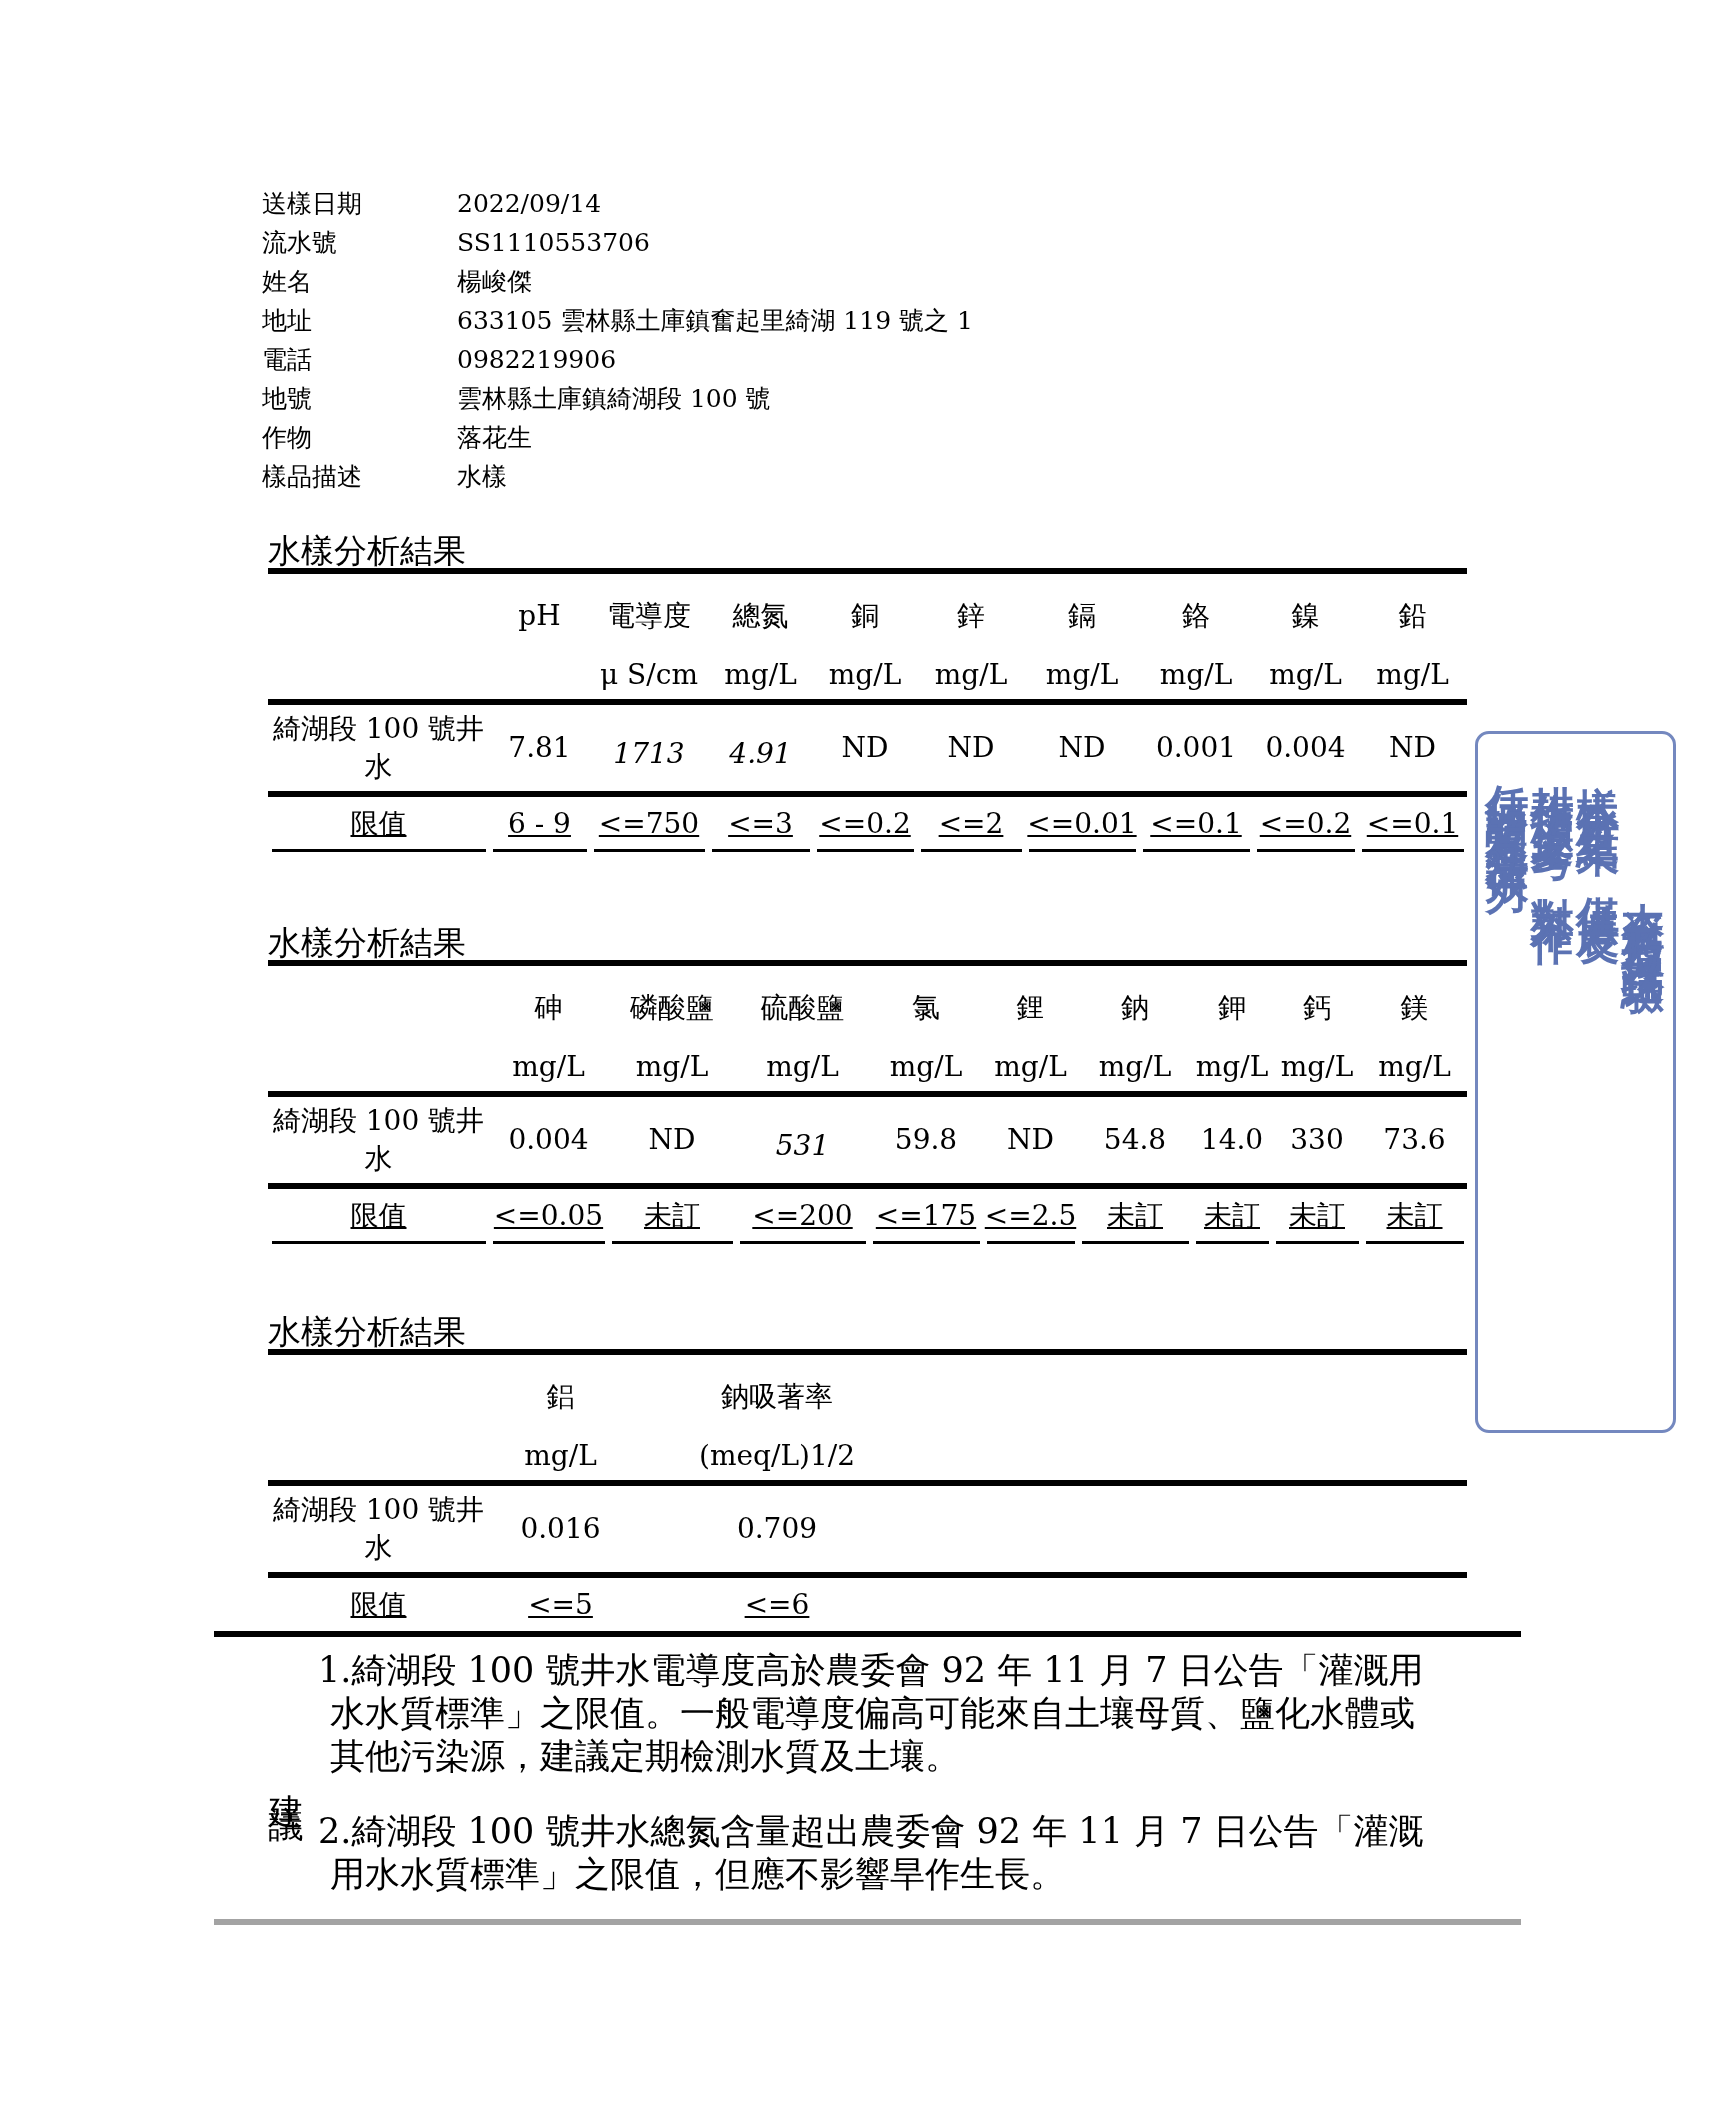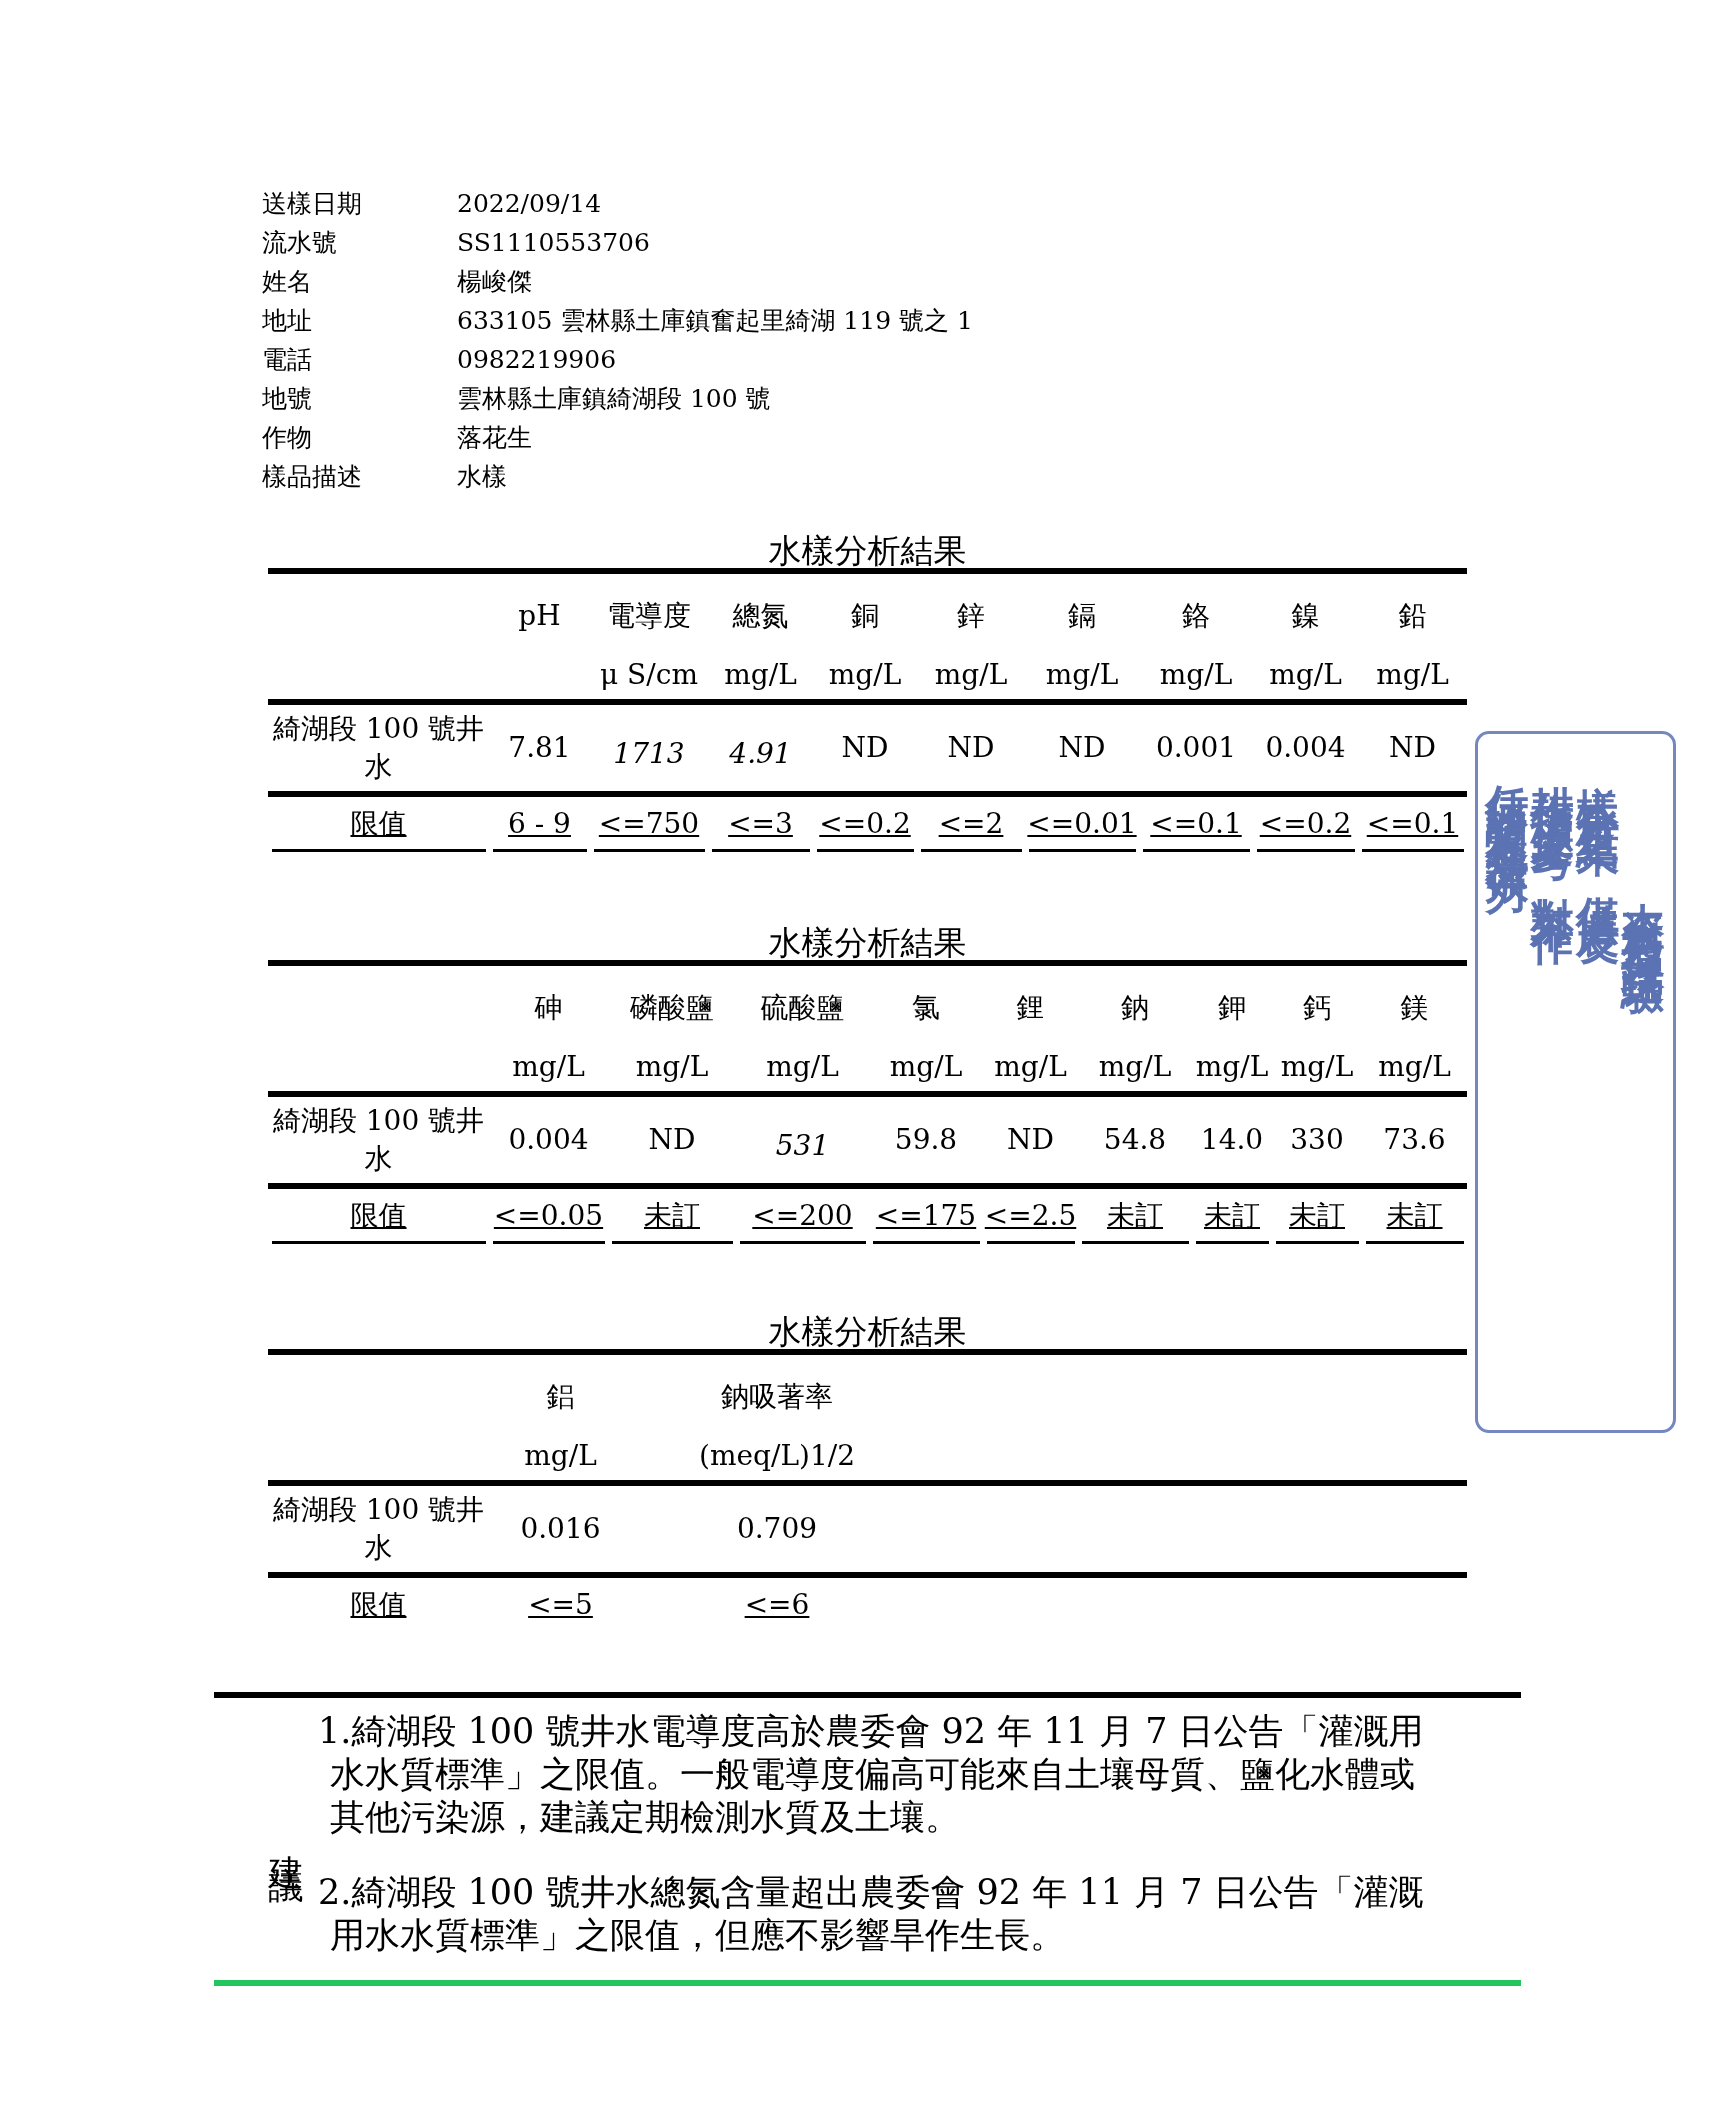--- a/index.html
+++ b/index.html
@@ -11,38 +11,38 @@
   
   .meta{position:absolute;left:262px;top:184px;font-size:25px;}
   .hrow{display:flex;height:39px;line-height:39px;white-space:nowrap;}
   .hlabel{width:195px;}
   .hvalue{}
   
   .tbl{position:absolute;left:268px;width:1199px;}
   .tbl1{top:533px;}
   .tbl2{top:925px;}
   .tbl3{top:1314px;}
-  .tbl-title{text-align:center;font-size:33px;line-height:35px;margin-bottom:0;}
+  .tbl-title{font-size:33px;line-height:35px;margin-bottom:0;}
   .rule{border-top:6px solid #000;height:0;}
   .grid{display:grid;}
   .cols-t1{grid-template-columns:221px 101px 118px 105px 104px 108px 114px 114px 105px 109px;}
   .cols-t2{grid-template-columns:221px 119px 128px 133px 114px 95px 114px 80px 90px 105px;}
   .cols-t3{grid-template-columns:221px 143px 290px 546px;}
   .cell{text-align:center;font-size:28px;line-height:35px;}
   .names-row{padding:24px 0 0 0;}
   .units-row{padding:24px 0 7px 0;}
   .data-row{min-height:86px;align-items:center;}
   .data-row .cell{line-height:38px;}
   .limit-row{min-height:52px;align-items:center;text-decoration:underline;}
   .seg-row{height:2.6px;}
   .seg-row .seg{height:2.6px;background:#000;margin:0 3.5px;}
   .flag{font-weight:normal;font-style:italic;margin-top:12px;}
   
-  .sugg{position:absolute;left:214px;top:1692px;width:1307px;
-        border-top:6px solid #000;border-bottom:6px solid #22c55e;
+  .sugg{position:absolute;left:214px;top:1631px;width:1307px;
+        border-top:6px solid #000;border-bottom:6px solid #a3a3a3;
         display:flex;align-items:stretch;}
   .sugg-label{width:104px;display:flex;align-items:center;}
   .sugg-label-inner{writing-mode:vertical-rl;font-size:35px;letter-spacing:12px;margin-left:48px;}
   .sugg-body{flex:1;padding:12px 0 22.5px 0;}
   .sugg-item{width:1115px;font-size:35px;line-height:43px;
              padding-left:12px;text-indent:-12px;}
   .sugg-item + .sugg-item{margin-top:32px;}
   
   .stamp{position:absolute;left:1475px;top:731px;width:201px;height:702px;
          box-sizing:border-box;border:3.5px solid rgba(78,103,173,0.85);border-radius:14px;

